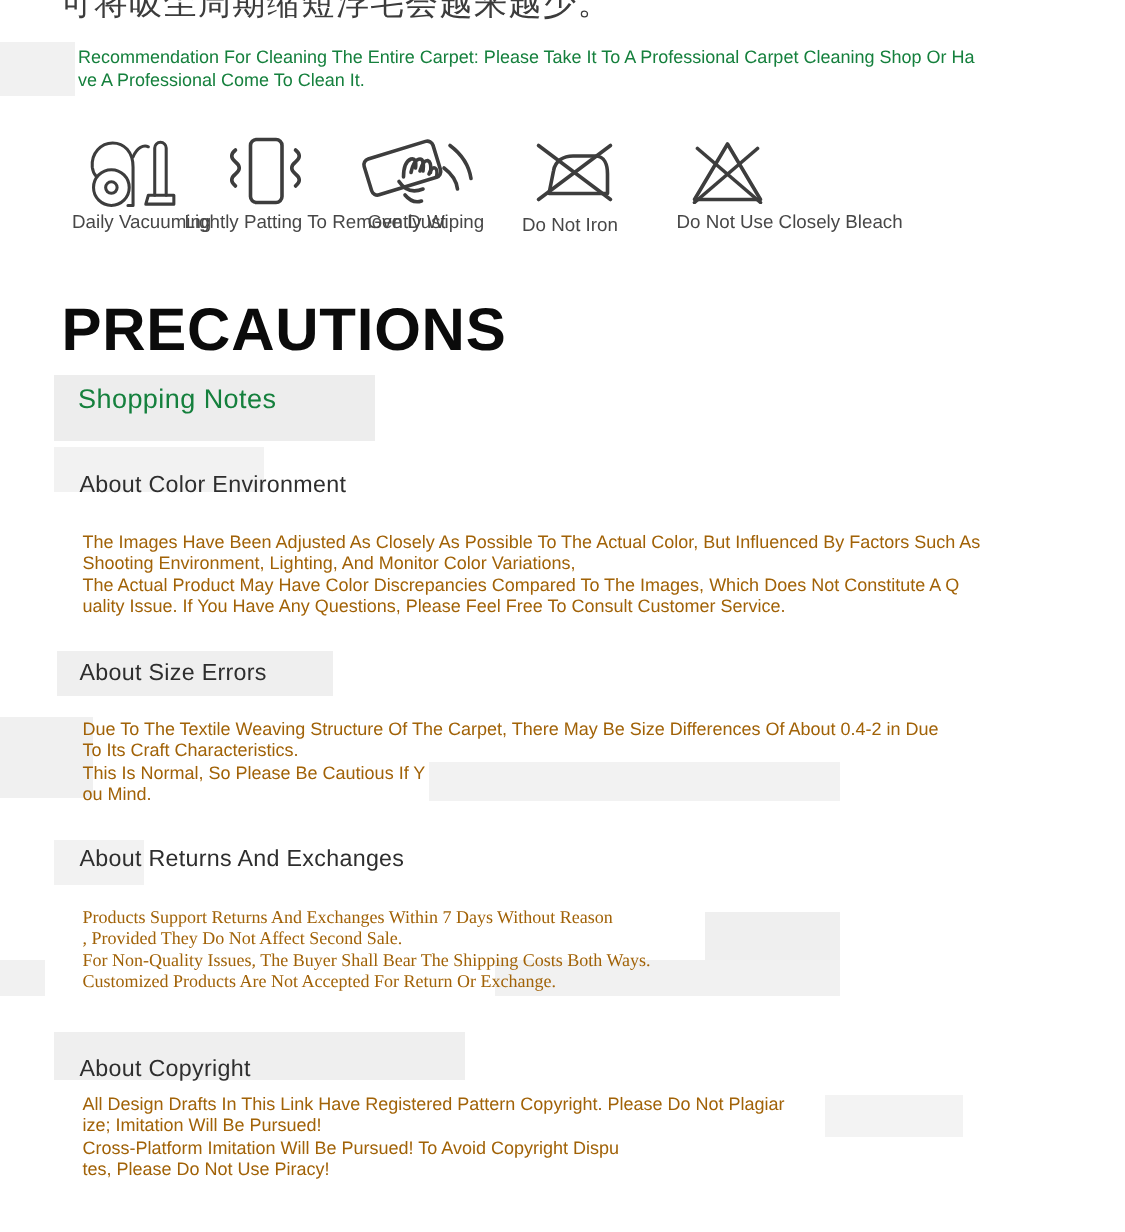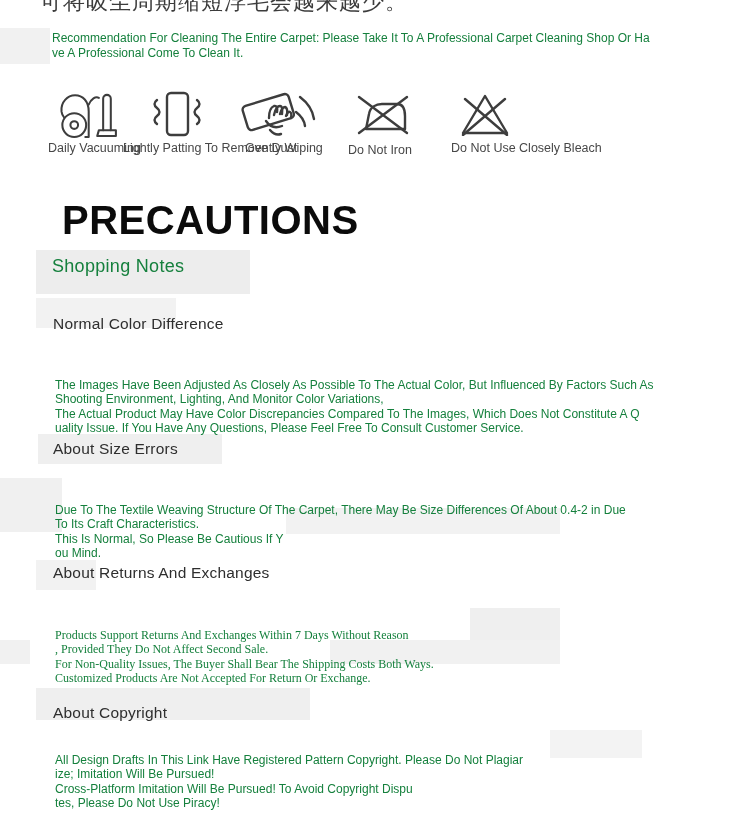--- a/index.html
+++ b/index.html
@@ -19,31 +19,31 @@
     top:31px;left:52px;font-size:12px;line-height:15px;color:#15803d;width:640px;
   }
   .care-row{top:0;left:0;width:620px;height:160px;}
   .care-icon{position:absolute;}
   .care-icon svg{display:block;stroke:#3d3d3d;fill:none;stroke-width:2.4;
     stroke-linecap:round;stroke-linejoin:round;}
   .care-label{
     position:absolute;top:141px;font-size:12.5px;color:#474747;white-space:nowrap;
   }
   .precautions-title{
-    top:196px;left:62px;font-size:40px;font-weight:900;color:#0b0b0b;
+    top:196px;left:41px;font-size:40px;font-weight:900;color:#0b0b0b;
     letter-spacing:0.5px;line-height:1.2;
   }
   .shopping-notes{
     top:256px;left:52px;font-size:18px;color:#15803d;letter-spacing:0.3px;
   }
   .sec-heading{
     left:53px;font-size:15.5px;color:#2e2e2e;letter-spacing:0.2px;
   }
   .sec-body{
-    left:55px;font-size:12px;line-height:14.3px;color:#15803d;width:640px;margin-top:24px;
+    left:55px;font-size:12px;line-height:14.3px;color:#a16207;width:640px;
   }
   #h0{top:315px;} #p0{top:354px;}
   #h1{top:440px;} #p1{top:479px;}
   #h2{top:564px;} #p2{top:604px;font-family:Liberation Serif, serif;}
   #h3{top:692px;margin-top:12px;} #p3{top:729px;}
 </style>
 </head>
 <body>
 
 <div class="patch" style="left:0;top:28px;width:50px;height:36px;background:#f1f1f1;"></div>
@@ -120,21 +120,21 @@
   <span class="care-label" style="left:48px;">Daily Vacuuming</span>
   <span class="care-label" style="left:123px;">Lightly Patting To Remove Dust</span>
   <span class="care-label" style="left:245px;">Gently Wiping</span>
   <span class="care-label" style="left:348px;top:143px;">Do Not Iron</span>
   <span class="care-label" style="left:451px;">Do Not Use Closely Bleach</span>
 </div>
 
 <h1 class="abs precautions-title" style="margin:0;">PRECAUTIONS</h1>
 <div class="abs shopping-notes">Shopping Notes</div>
 
-<div class="abs sec-heading" id="h0">Normal Color Difference</div>
+<div class="abs sec-heading" id="h0">About Color Environment</div>
 <div class="abs sec-body pre" id="p0">The Images Have Been Adjusted As Closely As Possible To The Actual Color, But Influenced By Factors Such As
 Shooting Environment, Lighting, And Monitor Color Variations,
 The Actual Product May Have Color Discrepancies Compared To The Images, Which Does Not Constitute A Q
 uality Issue. If You Have Any Questions, Please Feel Free To Consult Customer Service.</div>
 
 <div class="abs sec-heading" id="h1">About Size Errors</div>
 <div class="abs sec-body pre" id="p1">Due To The Textile Weaving Structure Of The Carpet, There May Be Size Differences Of About 0.4-2 in Due
 To Its Craft Characteristics.
 This Is Normal, So Please Be Cautious If Y
 ou Mind.</div>

